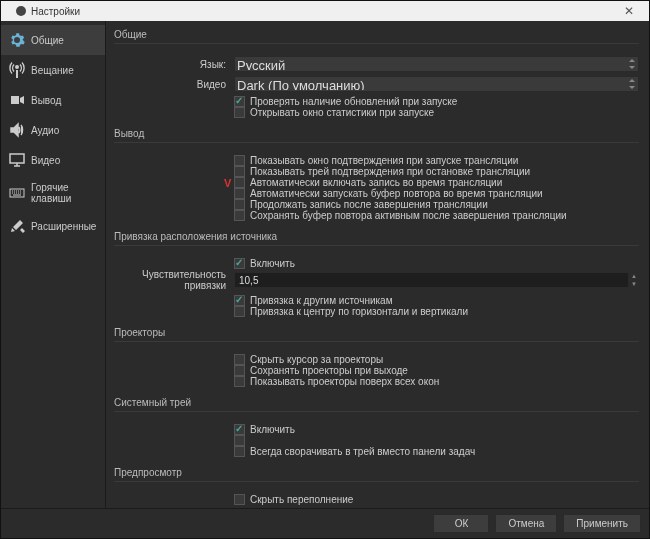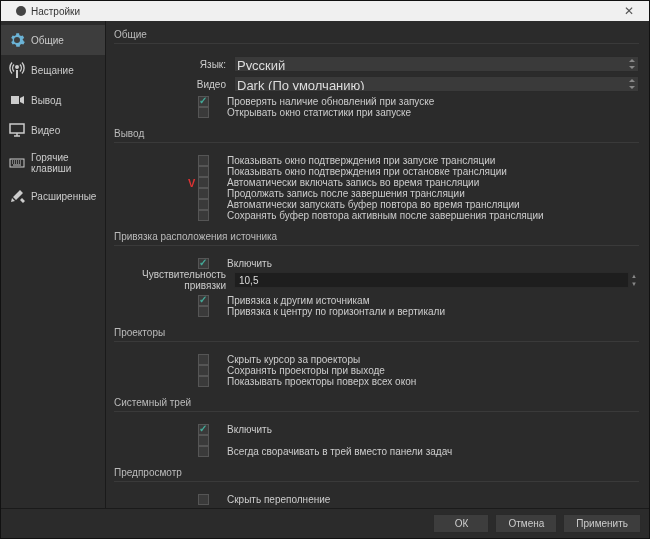--- a/index.html
+++ b/index.html
@@ -16,21 +16,21 @@
 .side-item .icon { width: 16px; height: 16px; display: flex; align-items: center; justify-content: center; }
 .content { flex: 1; overflow-y: auto; padding: 6px 10px 6px 8px; position: relative; }
 .content::-webkit-scrollbar { width: 6px; }
 .content::-webkit-scrollbar-thumb { background: #555; }
 .group { margin-bottom: 8px; }
 .group-title { font-size: 10px; color: #bbb; margin-bottom: 1px; padding: 2px 0; }
 .group-body { border-top: 1px solid #3a3a3a; padding-top: 12px; }
 .row { display: flex; align-items: center; margin-bottom: 4px; min-height: 16px; }
 .row-label { width: 120px; text-align: right; padding-right: 8px; color: #ccc; font-size: 10px; }
 .row-field { flex: 1; }
-.row-check { margin-left: 84px; display: flex; align-items: flex-start; gap: 18px; font-size: 10px; position: relative; }
+.row-check { margin-left: 120px; display: flex; align-items: flex-start; gap: 5px; font-size: 10px; position: relative; }
 select { width: 100%; background: #3a3a3a; color: #ddd; border: 1px solid #2a2a2a; font-size: 13px; padding: 1px 2px; height: 16px; appearance: none; }
 .select-wrap { position: relative; }
 .select-wrap::after { content: ""; position: absolute; right: 4px; top: 3px; width: 0; height: 0; border-left: 3px solid transparent; border-right: 3px solid transparent; border-bottom: 3px solid #888; }
 .select-wrap::before { content: ""; position: absolute; right: 4px; bottom: 3px; width: 0; height: 0; border-left: 3px solid transparent; border-right: 3px solid transparent; border-top: 3px solid #888; }
 input[type=checkbox] { appearance: none; width: 11px; height: 11px; background: #3a3a3a; border: 1px solid #555; cursor: pointer; position: relative; flex-shrink: 0; }
 input[type=checkbox]:checked { background: #3a3a3a; }
 input[type=checkbox]:checked::after { content: "✓"; position: absolute; color: #4a9; font-size: 10px; line-height: 9px; left: 0px; top: -1px; font-weight: bold; }
 .num-input { display: flex; align-items: center; }
 .num-input input { flex: 1; background: #1e1e1e; color: #ddd; border: 1px solid #2a2a2a; font-size: 10px; padding: 1px 4px; height: 16px; }
 .num-input .spin { width: 10px; display: flex; flex-direction: column; }
@@ -73,20 +73,28 @@
         <span class="icon">
             <svg width="16" height="16" viewBox="0 0 16 16">
               <path fill="#ccc" d="M2 4h8v8H2zM11 6l4-2v8l-4-2z"></path>
             </svg>
           </span>
         <span>Вывод</span>
       </div>
       <div class="side-item">
         <span class="icon">
             <svg width="16" height="16" viewBox="0 0 16 16">
+              <path fill="#ccc" d="M2 6h3l4-4v12l-4-4H2zM10 5c1 1 1 5 0 6M12 3c2 2 2 8 0 10" stroke="#ccc" stroke-width="1.5"></path>
+            </svg>
+          </span>
+        <span>Аудио</span>
+      </div>
+      <div class="side-item">
+        <span class="icon">
+            <svg width="16" height="16" viewBox="0 0 16 16">
               <rect x="1" y="2" width="14" height="9" fill="none" stroke="#ccc" stroke-width="1.5"></rect>
               <path d="M5 14h6M8 11v3" stroke="#ccc" stroke-width="1.5"></path>
             </svg>
           </span>
         <span>Видео</span>
       </div>
       <div class="side-item">
         <span class="icon">
             <svg width="16" height="16" viewBox="0 0 16 16">
               <rect x="1" y="4" width="14" height="8" fill="none" stroke="#ccc"></rect>
@@ -131,34 +139,34 @@
 
       <div class="group">
         <div class="group-title">Вывод</div>
         <div class="group-body">
           <div class="row-check">
               <input type="checkbox" style="">
               <span>Показывать окно подтверждения при запуске трансляции</span>
             </div>
           <div class="row-check">
               <input type="checkbox" style="">
-              <span>Показывать окно подтверждения при остановке трансляции</span>
+              <span>Показывать трей подтверждения при остановке трансляции</span>
             </div>
           <div class="row-check">
               <span class="red-mark">V</span>
               <input type="checkbox" style="">
               <span>Автоматически включать запись во время трансляции</span>
             </div>
           <div class="row-check">
               <input type="checkbox" style="">
+              <span>Автоматически запускать буфер повтора во время трансляции</span>
+            </div>
+          <div class="row-check">
+              <input type="checkbox" style="">
               <span>Продолжать запись после завершения трансляции</span>
-            </div>
-          <div class="row-check">
-              <input type="checkbox" style="">
-              <span>Автоматически запускать буфер повтора во время трансляции</span>
             </div>
           <div class="row-check">
               <input type="checkbox" style="">
               <span>Сохранять буфер повтора активным после завершения трансляции</span>
             </div>
         </div>
       </div>
 
       <div class="group">
         <div class="group-title">Привязка расположения источника</div>

